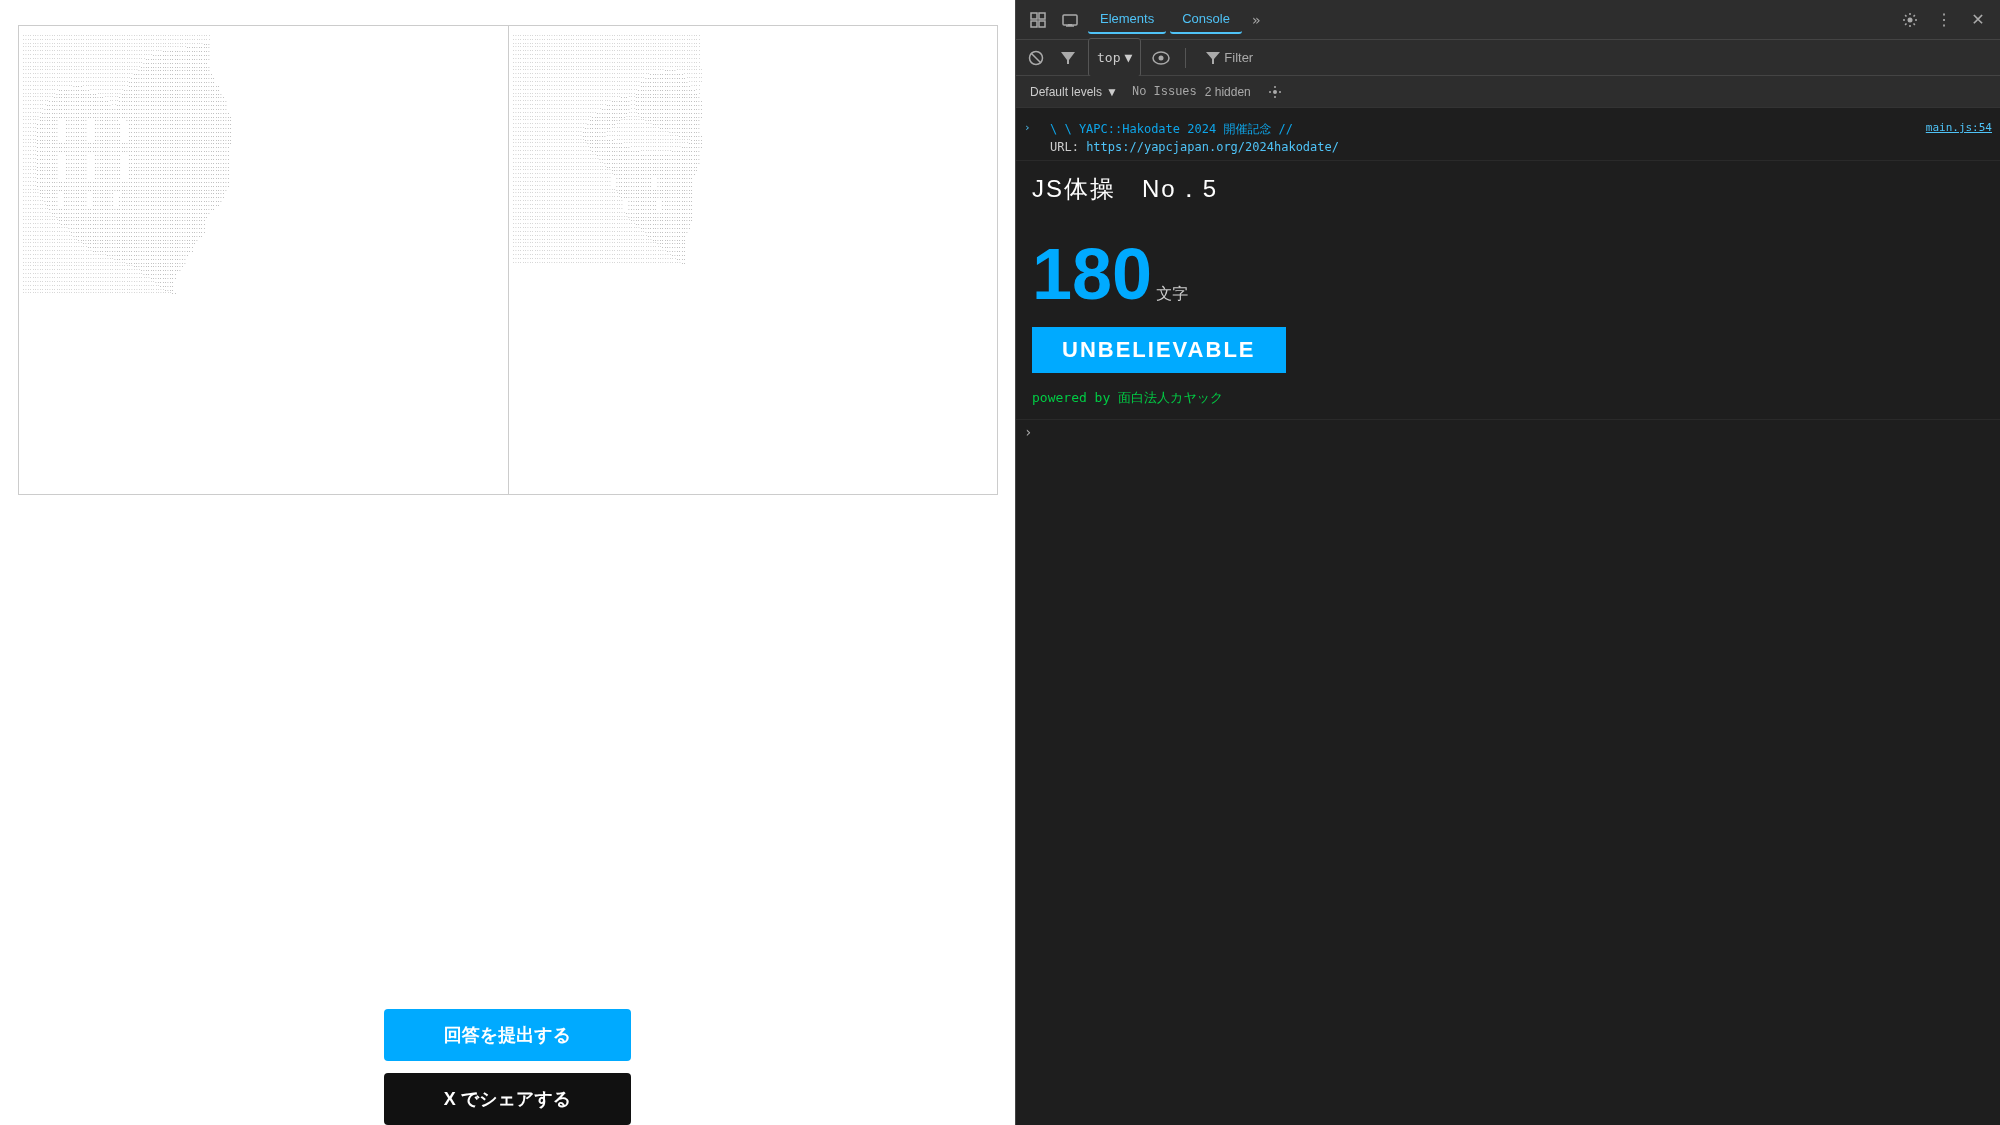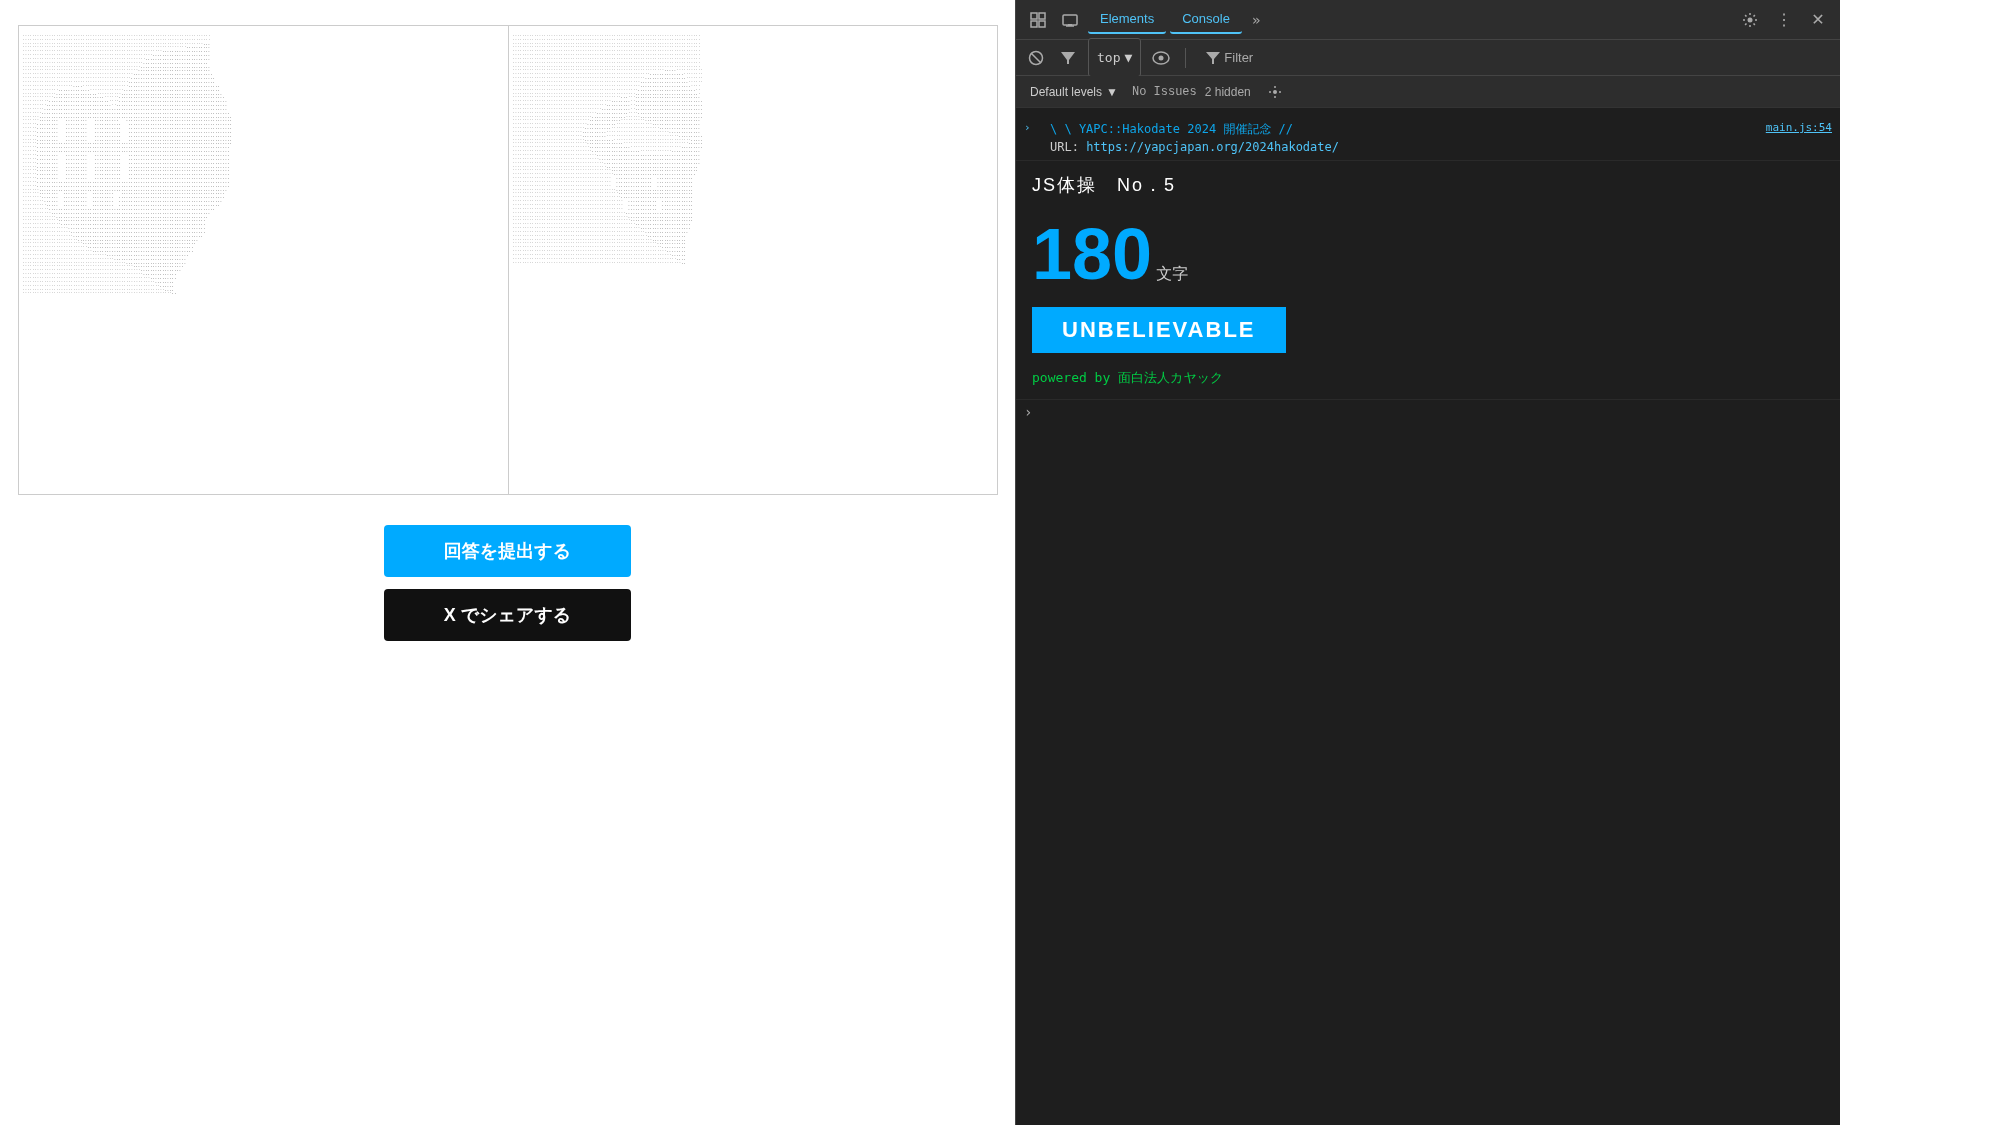--- a/index.html
+++ b/index.html
@@ -13,21 +13,21 @@
     }
 
     
     #main-content {
       width: 1015px;
       height: 1125px;
       background: #fff;
       display: flex;
       flex-direction: column;
       align-items: center;
-      justify-content: flex-start;
+      justify-content: space-between;
       position: relative;
       overflow: hidden;
     }
 
     .buttons-area {
       display: flex;
       flex-direction: column;
       align-items: center;
       gap: 12px;
       margin-top: 30px;
@@ -54,21 +54,21 @@
       font-size: 18px;
       cursor: pointer;
       border-radius: 4px;
       font-family: sans-serif;
       font-weight: bold;
       min-width: 220px;
     }
 
     
     #devtools {
-      width: 825px;
+      width: 985px;
       height: 1125px;
       background: #1e1e1e;
       border-left: 1px solid #444;
       display: flex;
       flex-direction: column;
       color: #ccc;
       font-family: monospace;
     }
 
     .devtools-tabs {
@@ -266,23 +266,23 @@
       margin-left: 16px;
     }
 
     .console-output-block {
       padding: 12px 16px;
       border-bottom: 1px solid #2a2a2a;
     }
 
     .js-taiso-title {
       color: #fff;
-      font-size: 18px;
-      font-family: sans-serif;
-      margin-bottom: 16px;
+      font-size: 24px;
+      font-family: sans-serif;
+      margin-bottom: 28px;
       letter-spacing: 2px;
     }
 
     .score-number {
       color: #00aaff;
       font-size: 72px;
       font-weight: bold;
       font-family: sans-serif;
       display: inline-block;
     }

